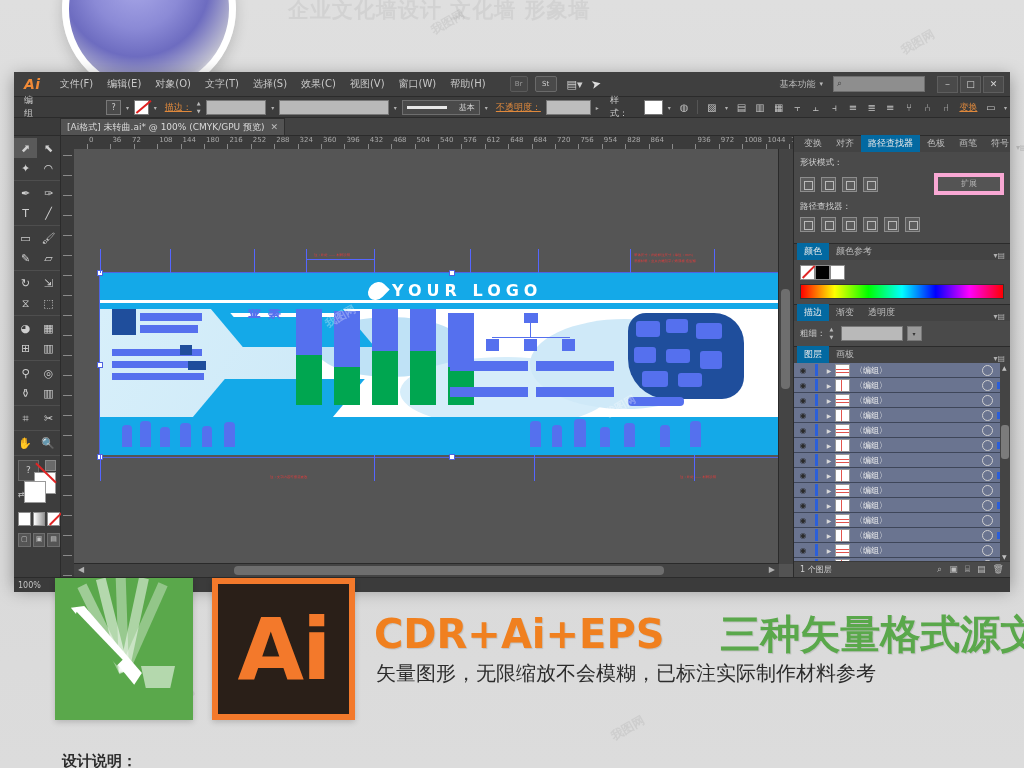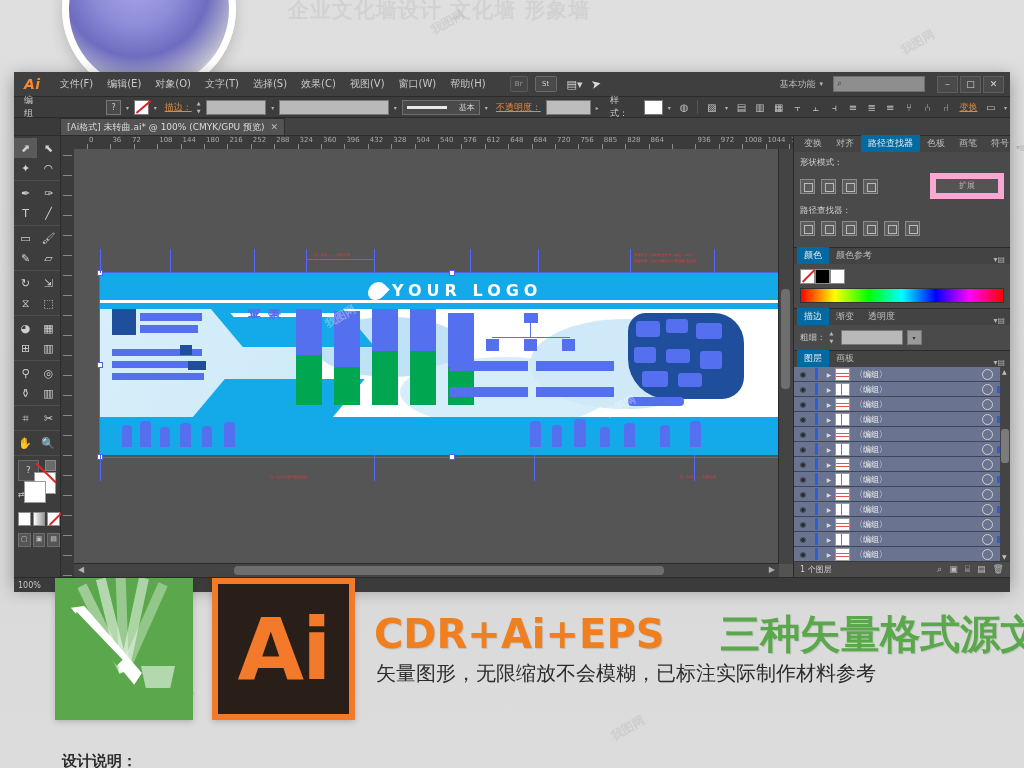--- a/index.html
+++ b/index.html
@@ -151,21 +151,21 @@
   .panel{border-bottom:1px solid #2b2b2b;}
   .ptabs{display:flex;align-items:flex-end;height:16px;background:#434343;padding-left:3px;}
   .ptab{color:#bdbdbd;font-size:9px;padding:2px 7px;white-space:nowrap;}
   .ptab.active{background:#0369a1;color:#eaeaea;}
   .pmenu{margin-left:auto;color:#b0b0b0;font-size:8px;padding-right:5px;}
   .pbody{background:#4a4a4a;padding:5px 6px;}
   .prow-label{color:#cfcfcf;font-size:8.5px;margin-bottom:4px;}
   .icon-row{display:flex;gap:6px;align-items:center;margin-bottom:6px;}
   .pf-icon{width:13px;height:13px;border:1px solid #8d8d8d;background:#5c5c5c;position:relative;}
   .pf-icon:after{content:"";position:absolute;left:3px;top:3px;width:7px;height:7px;border:1px solid #b9b9b9;}
-  .expand-btn{margin-left:auto;width:62px;height:14px;background:#545454;border:6px solid #f9a8d4;
+  .expand-btn{margin-left:auto;width:62px;height:14px;background:#545454;border:4px solid #f9a8d4;
     color:#b6b6b6;font-size:8px;text-align:center;line-height:14px;}
   .spectrum{height:13px;border:1px solid #333;margin-top:4px;
     background:linear-gradient(90deg,#ff0000,#ffff00,#00ff00,#00ffff,#0000ff,#ff00ff,#ff0000);}
   .colorswatches{display:flex;gap:0;align-items:center;}
   .cs{width:13px;height:13px;border:1px solid #8a8a8a;}
   .cs.none{background:#fff;position:relative;}
   .cs.none:after{content:"";position:absolute;left:-1px;top:5px;width:17px;height:1.5px;background:#e02525;transform:rotate(-45deg);}
   .cs.k{background:#000;}
   .cs.w{background:#fff;}
   .strokerow{display:flex;align-items:center;gap:4px;}
@@ -401,39 +401,39 @@
           <div class="tk" style="left: 215.2px;">288</div>
           <div class="tkline" style="left: 213.2px;"></div>
           <div class="tk" style="left: 238.6px;">324</div>
           <div class="tkline" style="left: 236.6px;"></div>
           <div class="tk" style="left: 262px;">360</div>
           <div class="tkline" style="left: 260px;"></div>
           <div class="tk" style="left: 285.4px;">396</div>
           <div class="tkline" style="left: 283.4px;"></div>
           <div class="tk" style="left: 308.8px;">432</div>
           <div class="tkline" style="left: 306.8px;"></div>
-          <div class="tk" style="left: 332.2px;">328</div>
+          <div class="tk" style="left: 332.2px;">468</div>
           <div class="tkline" style="left: 330.2px;"></div>
           <div class="tk" style="left: 355.6px;">504</div>
           <div class="tkline" style="left: 353.6px;"></div>
           <div class="tk" style="left: 379px;">540</div>
           <div class="tkline" style="left: 377px;"></div>
           <div class="tk" style="left: 402.4px;">576</div>
           <div class="tkline" style="left: 400.4px;"></div>
           <div class="tk" style="left: 425.8px;">612</div>
           <div class="tkline" style="left: 423.8px;"></div>
           <div class="tk" style="left: 449.2px;">648</div>
           <div class="tkline" style="left: 447.2px;"></div>
           <div class="tk" style="left: 472.6px;">684</div>
           <div class="tkline" style="left: 470.6px;"></div>
           <div class="tk" style="left: 496px;">720</div>
           <div class="tkline" style="left: 494px;"></div>
           <div class="tk" style="left: 519.4px;">756</div>
           <div class="tkline" style="left: 517.4px;"></div>
-          <div class="tk" style="left: 542.8px;">885</div>
+          <div class="tk" style="left: 542.8px;">954</div>
           <div class="tkline" style="left: 540.8px;"></div>
           <div class="tk" style="left: 566.2px;">828</div>
           <div class="tkline" style="left: 564.2px;"></div>
           <div class="tk" style="left: 589.6px;">864</div>
           <div class="tkline" style="left: 587.6px;"></div>
           <div class="tk" style="left: 613px; margin-top: 40px;">900</div>
           <div class="tkline" style="left: 611px;"></div>
           <div class="tk" style="left: 636.4px;">936</div>
           <div class="tkline" style="left: 634.4px;"></div>
           <div class="tk" style="left: 659.8px;">972</div>

